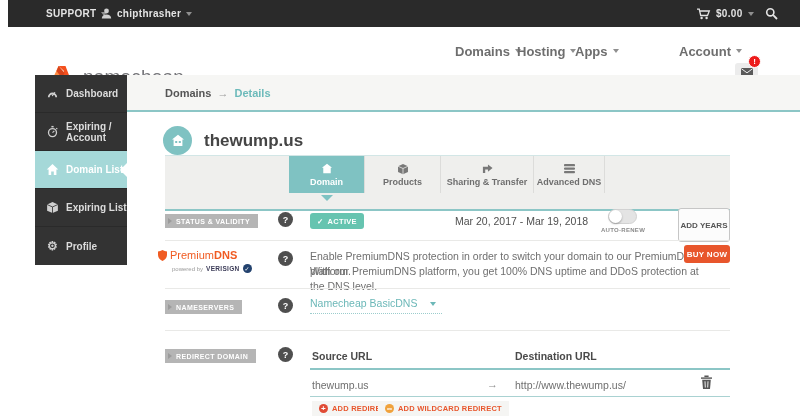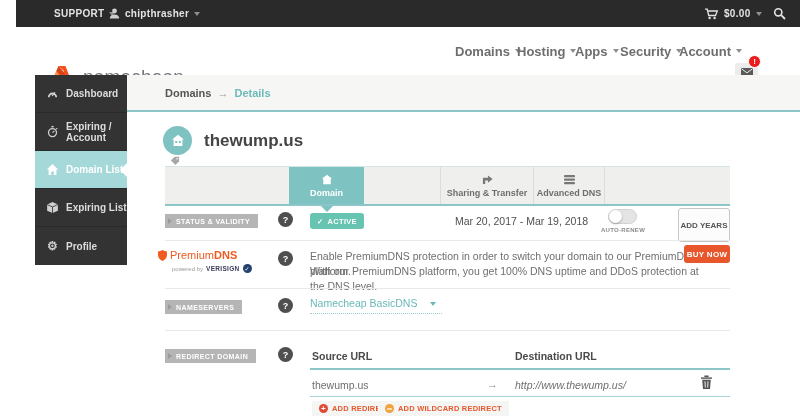--- a/index.html
+++ b/index.html
@@ -1,20 +1,20 @@
 <!DOCTYPE html>
 <html><head>
 <meta charset="utf-8">
 <style>
   * { margin:0; padding:0; box-sizing:border-box; }
   body { background:#fff; font-family:"Liberation Sans", sans-serif; }
   .stage { position:relative; width:800px; height:418px; background:#fff; overflow:hidden; }
 
   
-  .topbar { position:absolute; top:0; left:16px; right:0; height:27px; background:#2a2a2a; }
+  .topbar { position:absolute; top:0; left:8px; right:0; height:27px; background:#2a2a2a; }
   .topbar .item { position:absolute; top:0; height:27px; display:flex; align-items:center; gap:5px;
                   color:#e3e3e3; font-size:10px; font-weight:bold; letter-spacing:.3px; cursor:pointer; }
   .caret-down { width:0; height:0; border-left:3.5px solid transparent; border-right:3.5px solid transparent;
                 border-top:4px solid #8f8f8f; display:inline-block; }
 
   
   .header { position:absolute; top:27px; left:0; right:0; height:48px; background:#fff; }
   .logo { position:absolute; left:46px; top:37px; display:flex; align-items:center; gap:7px; cursor:pointer; }
   .logo-word { font-size:19px; color:#76767a; letter-spacing:.2px; }
   .nav-item { position:absolute; top:0; height:48px; display:flex; align-items:center; gap:5px;
@@ -42,21 +42,21 @@
   .breadcrumb .cur { color:#6cbaba; }
   .breadcrumb .arr { color:#9a9a9a; font-weight:normal; }
 
   
   .dom-circle { position:absolute; left:163px; top:126px; width:29px; height:29px; border-radius:50%;
                 background:#7fc2c2; display:flex; align-items:center; justify-content:center; }
   .dom-title { position:absolute; left:204px; top:131px; font-size:17px; font-weight:bold; color:#454545; }
   .dom-tag { position:absolute; left:170px; top:156px; color:#9a9a9a; }
 
   
-  .tabbar { position:absolute; left:165px; top:166px; width:565px; height:40px; background:#efefed;
+  .tabbar { position:absolute; left:165px; top:155px; width:565px; height:56px; background:#efefed;
             border-top:1px solid #d2e6e6; border-bottom:2px solid #8cc6c6; }
   .tab { position:absolute; top:0; height:37px; display:flex; flex-direction:column; align-items:center;
          justify-content:center; gap:2px; font-size:9px; font-weight:bold; color:#6e6e6e;
          border-left:1px solid #dcdcda; cursor:pointer; }
   .tab .ti { color:#787878; height:12px; display:flex; align-items:center; }
   .tab.active { background:#7fc2c2; color:#fff; border-left:none; }
   .tab.active .ti { color:#fff; }
   .tab.active::after { content:""; position:absolute; bottom:-8px; left:50%; margin-left:-6px;
          border-left:6px solid transparent; border-right:6px solid transparent; border-top:6px solid #7fc2c2; }
   .tab.last-edge { border-right:1px solid #dcdcda; }
@@ -174,24 +174,20 @@
         <span class="caret-down"></span>
     </div>
     <div class="nav-item" style="left:517px;">
       <span>Hosting</span>
         <span class="caret-down"></span>
     </div>
     <div class="nav-item" style="left:575px;">
       <span>Apps</span>
         <span class="caret-down"></span>
     </div>
-    <div class="nav-item" style="left:620px;">
-      <span>Security</span>
-        <span class="caret-down"></span>
-    </div>
     <div class="nav-item" style="left:679px;">
       <span>Account</span>
         <span class="caret-down"></span>
     </div>
     <div class="mailbtn">
       <span>
         <svg width="12" height="9" viewBox="0 0 12 9">
             <rect x="0" y="0" width="12" height="9" rx="1" fill="#5a5a5a"></rect>
             <path d="M0.5 0.8 L6 4.8 L11.5 0.8" fill="none" stroke="#ececec" stroke-width="1"></path>
           </svg>
@@ -270,20 +266,30 @@
 
   <div class="tabbar">
     <div class="tab active" style="left:124px; width:75px;">
       <span class="ti">
         <svg width="12" height="11" viewBox="0 0 14 13">
             <path d="M7 0.8 L13 5.6 H11.4 V12 H2.6 V5.6 H1 Z" fill="currentColor"></path>
           </svg>
       </span>
       <span>Domain</span>
     </div>
+    <div class="tab" style="left:199px; width:76px;">
+      <span class="ti">
+        <svg width="12" height="12" viewBox="0 0 14 14">
+            <path d="M7 1.2 L12.8 3.8 V10.4 L7 13 L1.2 10.4 V3.8 Z" fill="currentColor"></path>
+            <path d="M1.2 3.8 L7 6.4 L12.8 3.8" fill="none" stroke="#efefed" stroke-width=".9"></path>
+            <line x1="7" y1="6.4" x2="7" y2="13" stroke="#efefed" stroke-width=".9"></line>
+          </svg>
+      </span>
+      <span>Products</span>
+    </div>
     <div class="tab" style="left:275px; width:93px;">
       <span class="ti">
         <svg width="13" height="11" viewBox="0 0 14 12">
             <path d="M2 11 V4 H7.5 V1.5 L12.5 5.5 L7.5 9.5 V7 H4.5 V11 Z" fill="currentColor"></path>
           </svg>
       </span>
       <span>Sharing &amp; Transfer</span>
     </div>
     <div class="tab last-edge" style="left:368px; width:72px;">
       <span class="ti">
@@ -338,21 +344,21 @@
   </div>
   <div class="divider" style="top:330px;"></div>
 
   <div class="row-label" style="top:349px;">REDIRECT DOMAIN</div>
   <div class="qmark" style="top:347px;">?</div>
   <div class="tbl-header" style="left:312px;">Source URL</div>
   <div class="tbl-header" style="left:515px;">Destination URL</div>
   <div class="rule-teal-2"></div>
   <div class="tbl-cell" style="left:312px;">thewump.us</div>
   <div class="tbl-arrow">→</div>
-  <div class="tbl-cell" style="left:515px;font-style:italic;">http://www.thewump.us/</div>
+  <div class="tbl-cell" style="left:515px;">http://www.thewump.us/</div>
   <div class="trashbtn">
     <svg width="13" height="15" viewBox="0 0 13 15">
         <rect x="4.4" y="0.5" width="4.2" height="1.6" fill="currentColor"></rect>
         <rect x="1" y="2.4" width="11" height="1.4" fill="currentColor"></rect>
         <path d="M2.2 4.8 H10.8 L10 14 H3 Z" fill="currentColor"></path>
         <line x1="5" y1="6.3" x2="5.3" y2="12.5" stroke="#fff" stroke-width=".9"></line>
         <line x1="8" y1="6.3" x2="7.7" y2="12.5" stroke="#fff" stroke-width=".9"></line>
       </svg>
   </div>
   <div class="rule-teal-1"></div>

